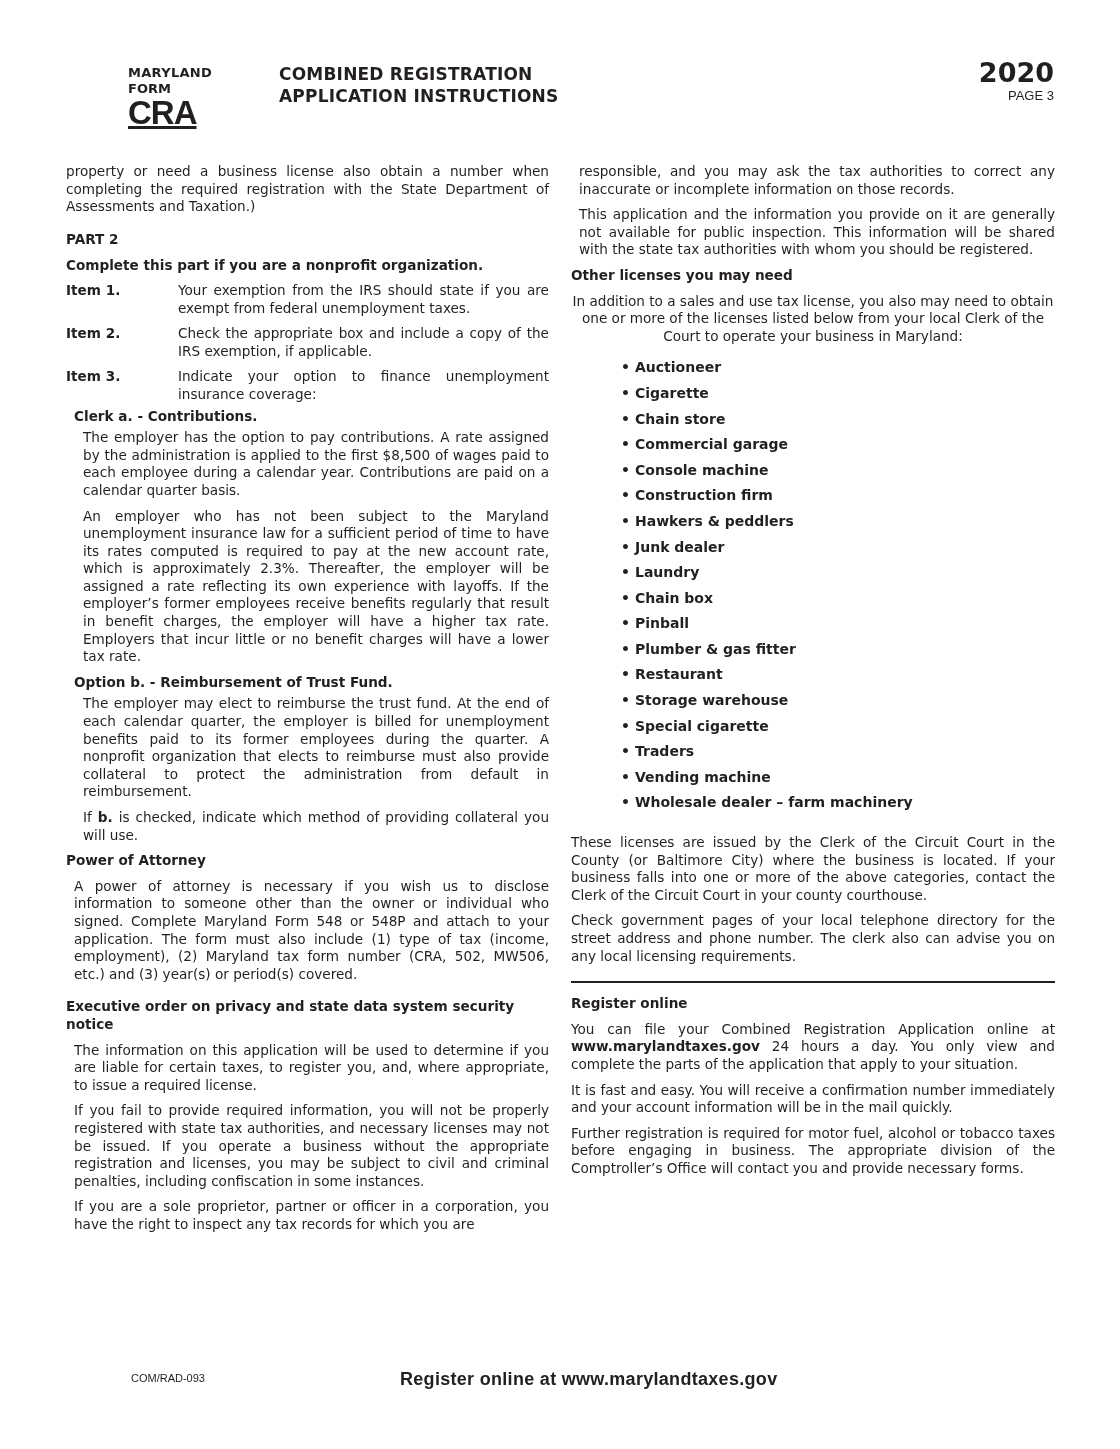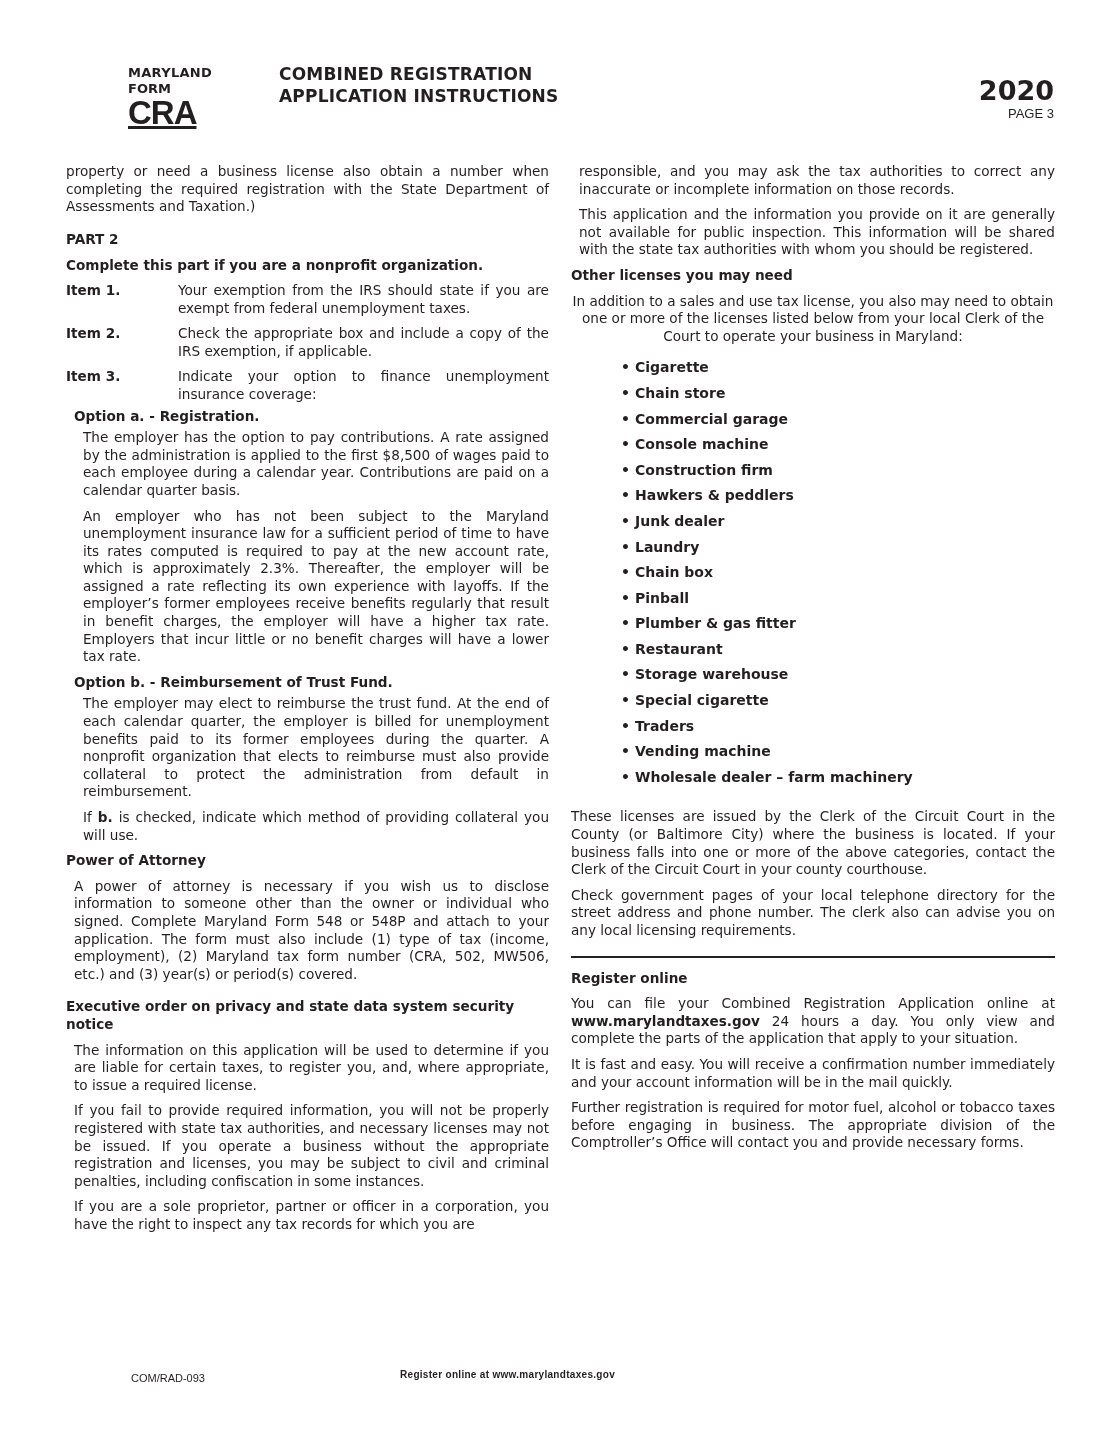--- a/index.html
+++ b/index.html
@@ -4,41 +4,41 @@
 <style>
   html, body { margin: 0; padding: 0; background: #ffffff; }
   body { width: 1120px; height: 1449px; position: relative; overflow: hidden;
          font-family: "DejaVu Sans", sans-serif; color: #231f20; }
   .hdr-form { position: absolute; left: 128px; top: 64px; width: 112px; text-align: left; }
   .hdr-form .l1 { font-weight: bold; font-size: 13px; line-height: 17px; letter-spacing: 0.3px; }
   .hdr-form .l2 { font-weight: bold; font-size: 13px; line-height: 16px; }
   .hdr-form .l3 { font-weight: bold; font-size: 33px; line-height: 32px; letter-spacing: -1px; font-family: "Liberation Sans", sans-serif; text-decoration: underline; }
   .hdr-title { position: absolute; left: 279px; top: 63px; font-weight: bold; font-size: 17px; line-height: 22px; letter-spacing: 0.2px; }
   .hdr-year { position: absolute; right: 66px; top: 58px; text-align: right; }
-  .hdr-year .y { font-weight: bold; font-size: 27px; line-height: 30px; margin-top: 18px; }
+  .hdr-year .y { font-weight: bold; font-size: 27px; line-height: 30px; }
   .hdr-year .p { font-size: 13px; line-height: 16px; font-family: "Liberation Sans", sans-serif; }
 
   .col { position: absolute; top: 163px; font-size: 13.6px; line-height: 17.6px; }
   .col-left { left: 66px; width: 483px; }
   .col-right { left: 571px; width: 484px; }
   p { margin: 0 0 8px 0; text-align: justify; }
   .ind { padding-left: 8px; }
   .ind2 { padding-left: 17px; }
   .h { font-weight: bold; margin: 0 0 6px 0; }
   .h-part { margin-top: 15px; margin-bottom: 9px; }
   .item { display: flex; margin-bottom: 8px; gap: 39px; }
   .item .lbl { font-weight: bold; width: 73px; flex: none; }
   .item .txt { flex: 1; text-align: justify; }
   .opt-h { font-weight: bold; padding-left: 8px; margin: 0 0 4px 0; }
   ul.lic { list-style: none; margin: 14px 0 14px 0; padding: 0 0 0 50px; }
   ul.lic li { font-weight: bold; height: 25.6px; line-height: 17.6px; font-size: 14px; }
   ul.lic li .b { display: inline-block; width: 14px; }
   .rule { border: none; border-top: 2px solid #231f20; margin: 16px 0 12px 0; }
   .footer-code { position: absolute; left: 131px; top: 1372px; font-size: 11px; font-family: "Liberation Sans", sans-serif; }
-  .footer-reg { position: absolute; left: 400px; top: 1369px; font-size: 10px; font-weight: bold; font-family: "Liberation Sans", sans-serif; letter-spacing: 0.3px; }
+  .footer-reg { position: absolute; left: 400px; top: 1369px; font-size: 18px; font-weight: bold; font-family: "Liberation Sans", sans-serif; letter-spacing: 0.3px; }
 </style>
 </head>
 <body>
 
 <div class="hdr-form">
   <div class="l1">MARYLAND</div>
   <div class="l2">FORM</div>
   <div class="l3">CRA</div>
 </div>
 <div class="hdr-title">
@@ -61,21 +61,21 @@
   </div>
   <div class="item">
     <span class="lbl">Item 2.</span>
     <span class="txt">Check the appropriate box and include a copy of the IRS exemption, if applicable.</span>
   </div>
   <div class="item" style="margin-bottom:4px">
     <span class="lbl">Item 3.</span>
     <span class="txt">Indicate your option to finance unemployment insurance coverage:</span>
   </div>
 
-  <div class="opt-h">Option a. - Registration.</div>
+  <div class="opt-h">Clerk a. - Contributions.</div>
   <p class="ind2">The employer has the option to pay contributions. A rate assigned by the administration is applied to the first $8,500 of wages paid to each employee during a calendar year. Contributions are paid on a calendar quarter basis.</p>
   <p class="ind2">An employer who has not been subject to the Maryland unemployment insurance law for a sufficient period of time to have its rates computed is required to pay at the new account rate, which is approximately 2.3%. Thereafter, the employer will be assigned a rate reflecting its own experience with layoffs. If the employer’s former employees receive benefits regularly that result in benefit charges, the employer will have a higher tax rate. Employers that incur little or no benefit charges will have a lower tax rate.</p>
 
   <div class="opt-h">Option b. - Reimbursement of Trust Fund.</div>
   <p class="ind2">The employer may elect to reimburse the trust fund. At the end of each calendar quarter, the employer is billed for unemployment benefits paid to its former employees during the quarter. A nonprofit organization that elects to reimburse must also provide collateral to protect the administration from default in reimbursement.</p>
   <p class="ind2"><span>If </span><b>b.</b><span> is checked, indicate which method of providing collateral you will use.</span></p>
 
   <div class="h" style="margin-bottom:8px">Power of Attorney</div>
   <p class="ind" style="margin-bottom:15px">A power of attorney is necessary if you wish us to disclose information to someone other than the owner or individual who signed.  Complete Maryland Form 548 or 548P and attach to your application. The form must also include (1) type of tax (income, employment), (2) Maryland tax form number (CRA, 502, MW506, etc.) and (3) year(s) or period(s) covered.</p>
 
@@ -86,20 +86,21 @@
 </div>
 
 <div class="col col-right">
   <p class="ind">responsible, and you may ask the tax authorities to correct any inaccurate or incomplete information on those records.</p>
   <p class="ind">This application and the information you provide on it are generally not available for public inspection. This information will be shared with the state tax authorities with whom you should be registered.</p>
 
   <div class="h" style="margin-bottom:8px">Other licenses you may need</div>
   <p style="text-align:center">In addition to a sales and use tax license, you also may need to obtain one or more of the licenses listed below from your local Clerk of the Court to operate your business in Maryland:</p>
 
   <ul class="lic">
+    <li><span class="b">•</span><span>Auctioneer</span></li>
     <li><span class="b">•</span><span>Cigarette</span></li>
     <li><span class="b">•</span><span>Chain store</span></li>
     <li><span class="b">•</span><span>Commercial garage</span></li>
     <li><span class="b">•</span><span>Console machine</span></li>
     <li><span class="b">•</span><span>Construction firm</span></li>
     <li><span class="b">•</span><span>Hawkers &amp; peddlers</span></li>
     <li><span class="b">•</span><span>Junk dealer</span></li>
     <li><span class="b">•</span><span>Laundry</span></li>
     <li><span class="b">•</span><span>Chain box</span></li>
     <li><span class="b">•</span><span>Pinball</span></li>

